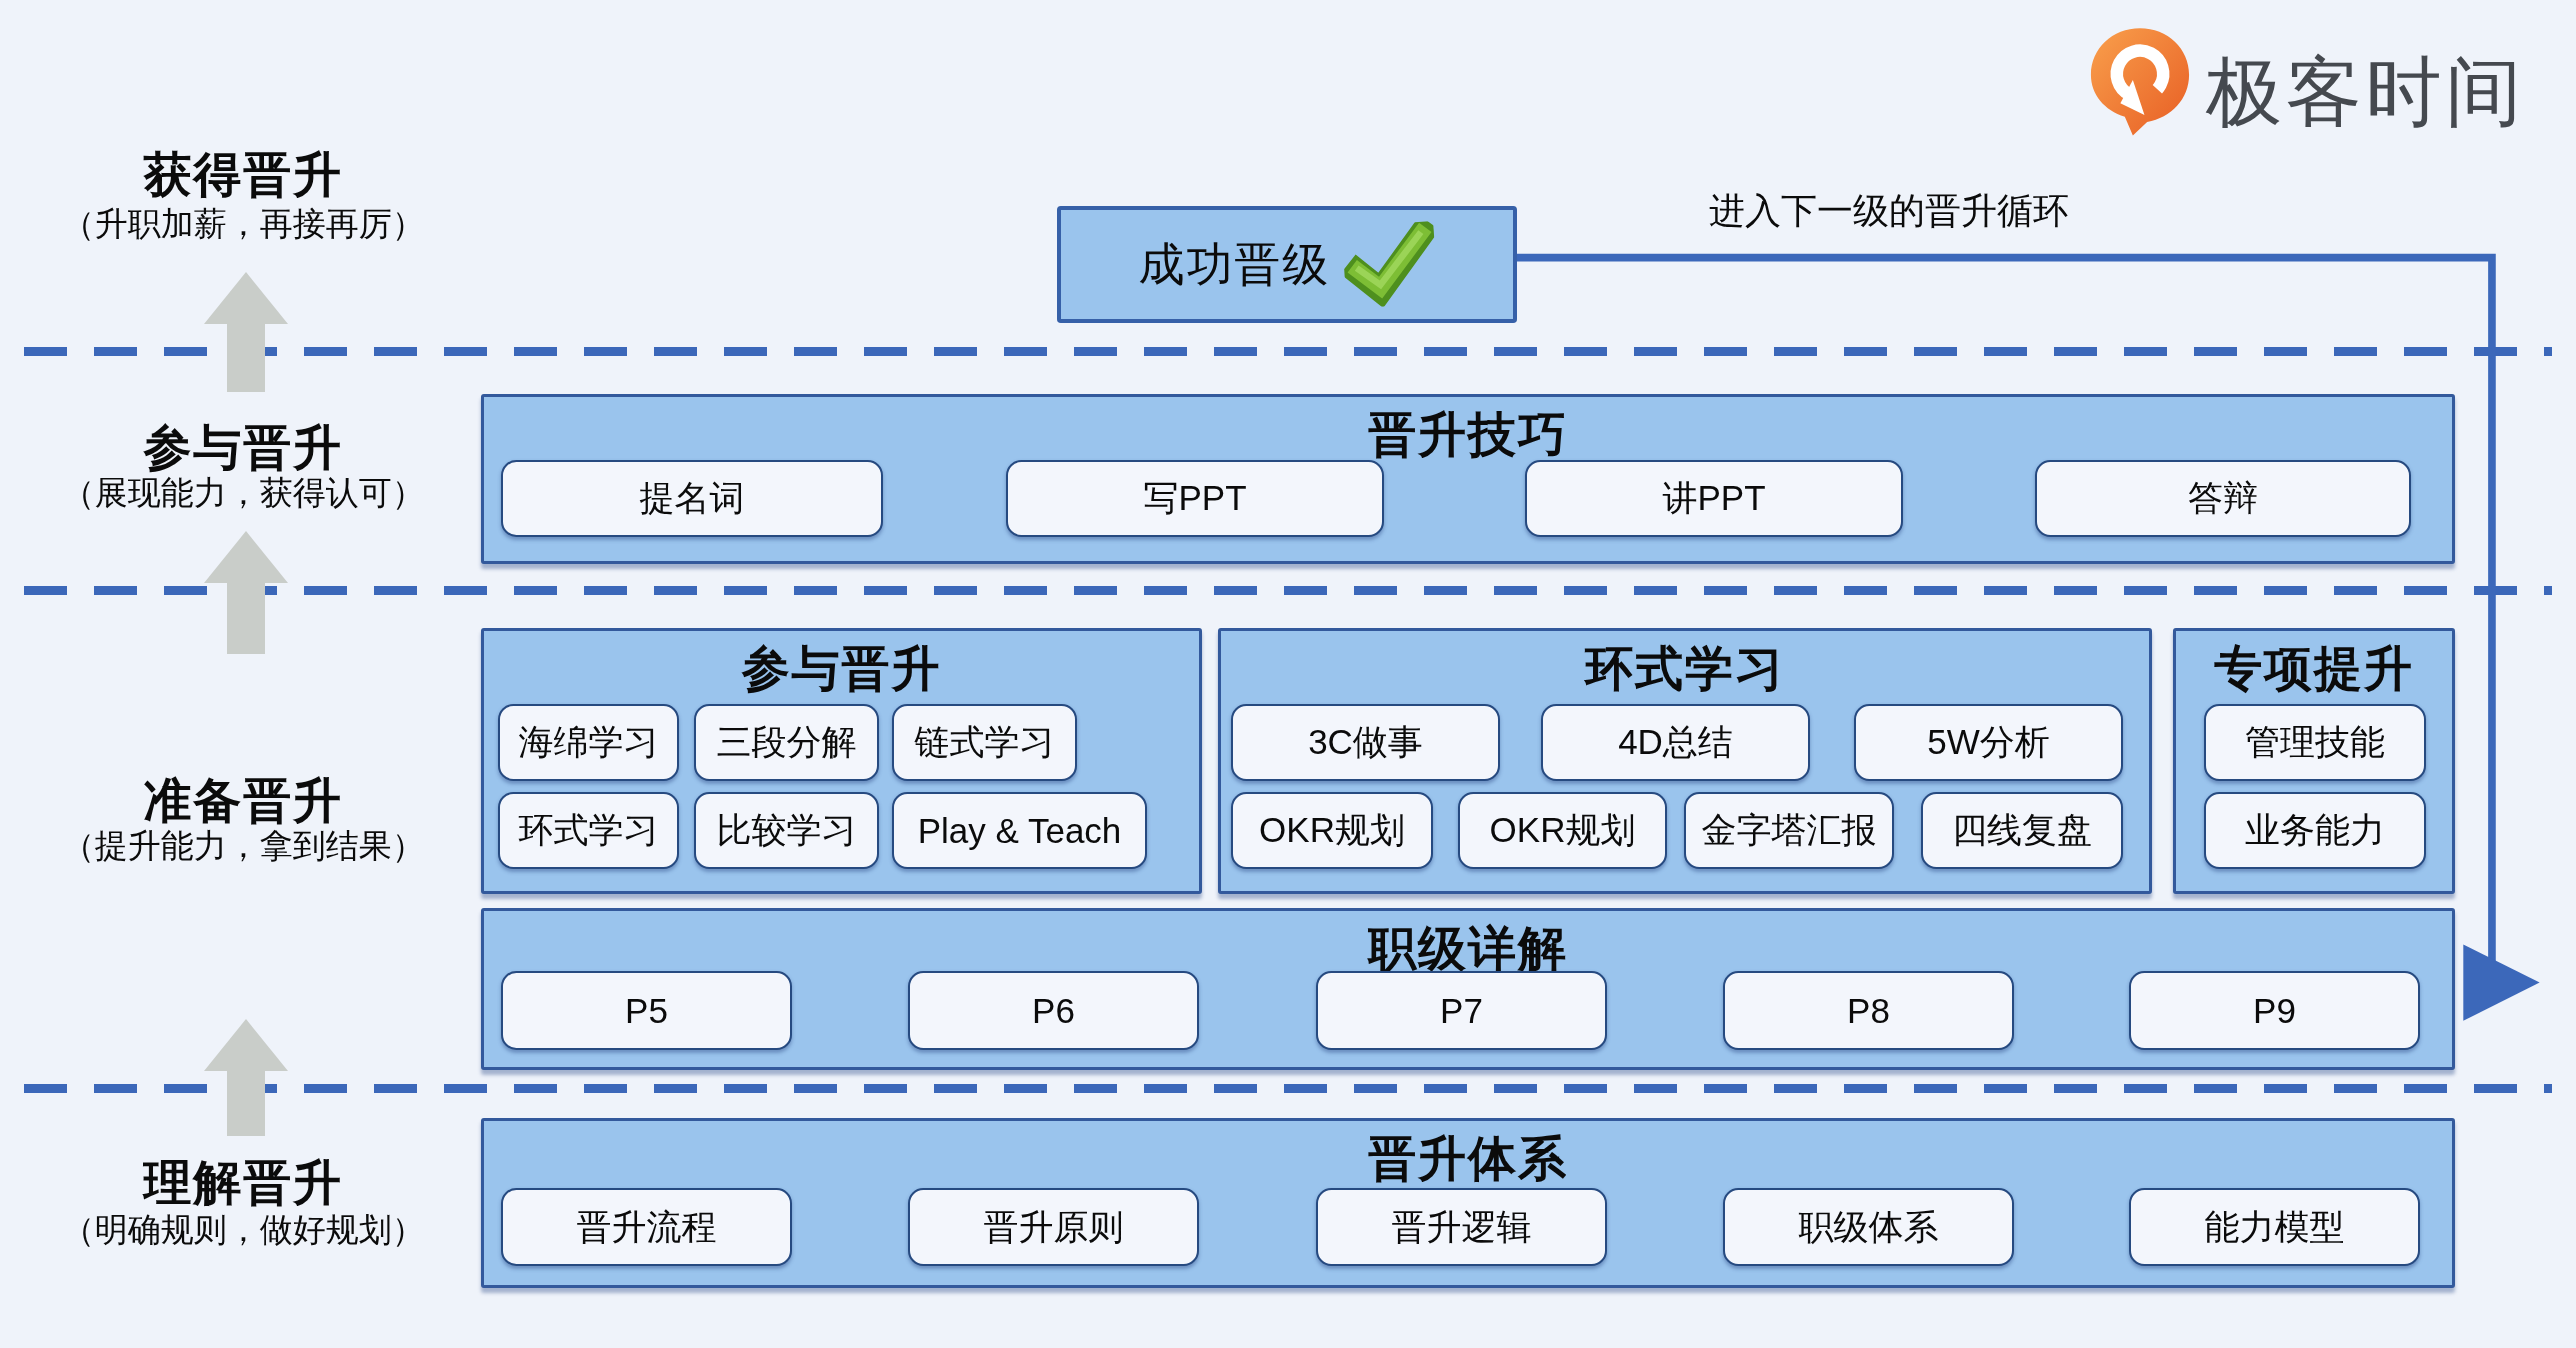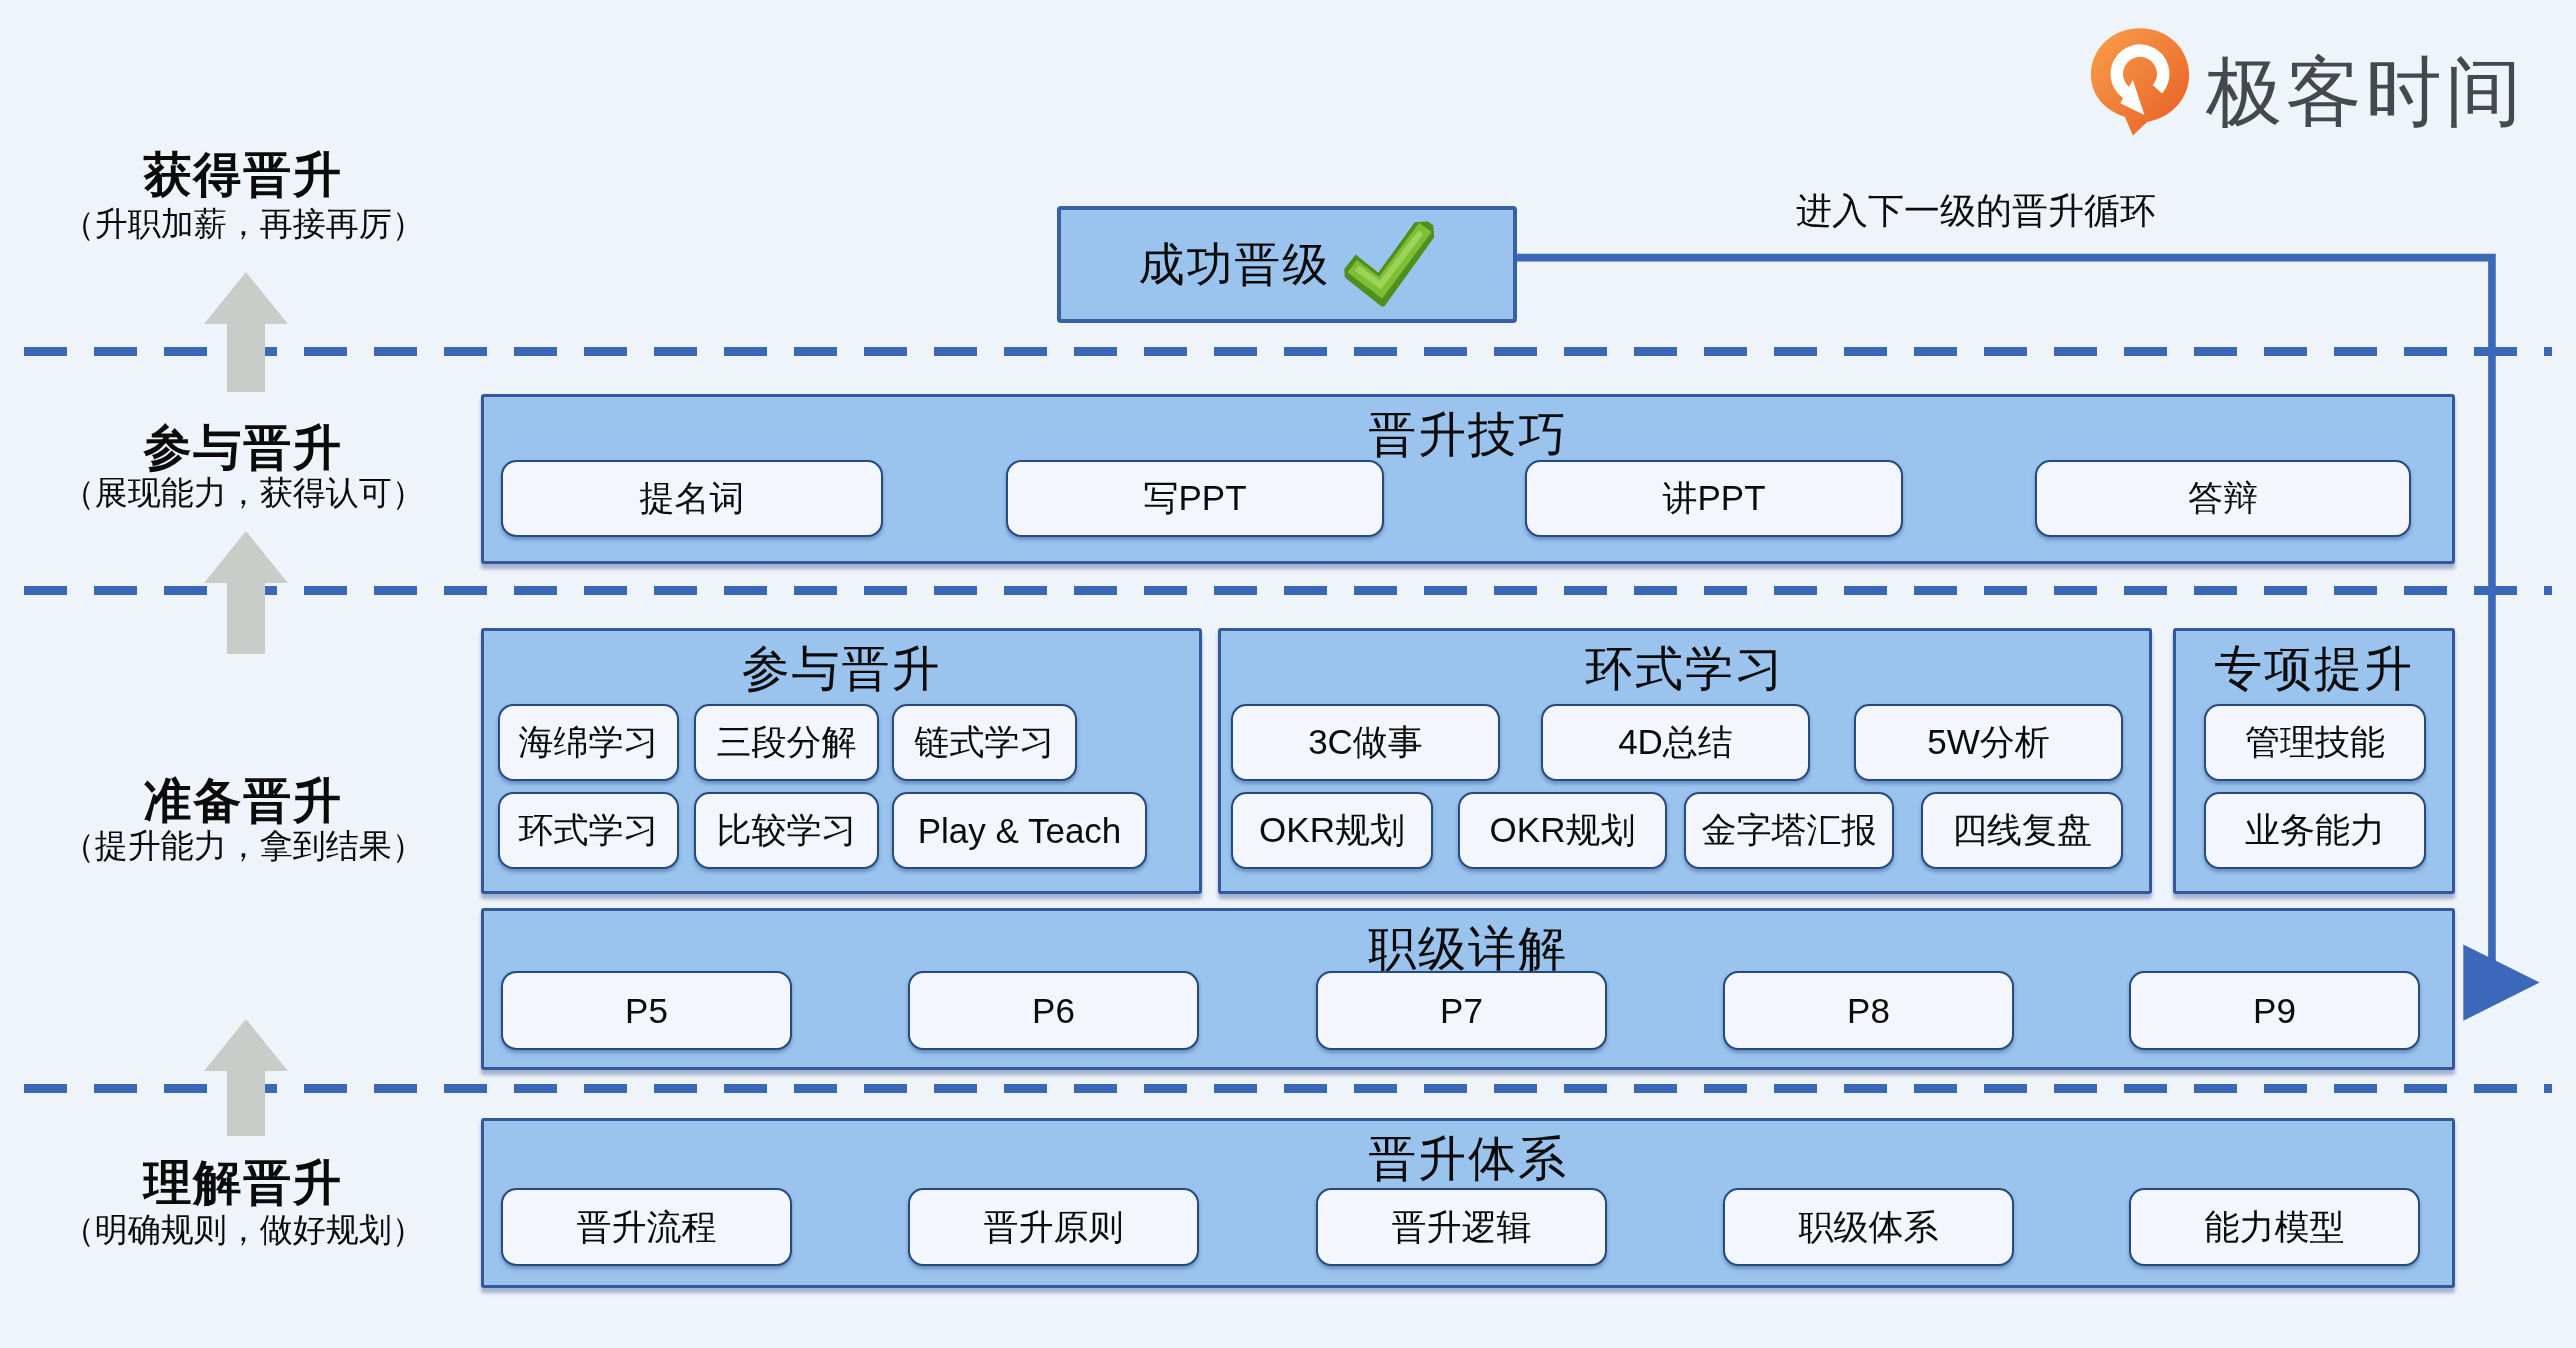--- a/index.html
+++ b/index.html
@@ -15,32 +15,32 @@
   .stage-sub{position:absolute;left:-4.8px;width:496px;text-align:center;font-size:33px;}
   
   .up-arrow{position:absolute;width:92px;}
   .up-arrow .head{width:0;height:0;margin:0 auto;
     border-left:42px solid transparent;border-right:42px solid transparent;
     border-bottom:52px solid #C9CDC9;}
   .up-arrow .shaft{width:38px;margin:0 auto;background:#C9CDC9;}
   
   .panel{position:absolute;background:#9AC4ED;border:3.8px solid #33599C;border-radius:2.9px;
     box-shadow:0 4.8px 3.8px rgba(50,80,140,.40);}
-  .panel-title{width:100%;text-align:center;font-size:48px;font-weight:400;
+  .panel-title{width:100%;text-align:center;font-size:48px;font-weight:700;
     margin-top:5.7px;letter-spacing:1.9px;}
   
   .node{position:absolute;background:#F3F6FC;border:2.9px solid #264A80;border-radius:15.3px;
     display:flex;align-items:center;justify-content:center;font-size:35px;
     box-shadow:0 2.9px 3.8px rgba(50,80,140,.45);white-space:nowrap;}
   
   .success-box{position:absolute;left:1057px;top:206px;width:452px;height:109px;
     background:#9AC4ED;border:4.8px solid #3660A8;border-radius:3.8px;
     display:flex;align-items:center;justify-content:center;gap:13.4px;}
   .success-box .txt{font-size:46px;letter-spacing:1.9px;}
-  .loop-label{position:absolute;left:1622px;top:187px;width:534px;text-align:right;font-size:36px;}
+  .loop-label{position:absolute;left:1622px;top:187px;width:534px;text-align:center;font-size:36px;}
   
   .logo-text{position:absolute;left:2206px;top:42px;font-size:76px;font-weight:400;
     color:#45494F;letter-spacing:3.8px;}
 </style>
 </head>
 <body>
 
 <div class="canvas">
 
   <div class="dash-line" style="top:347px"></div>

